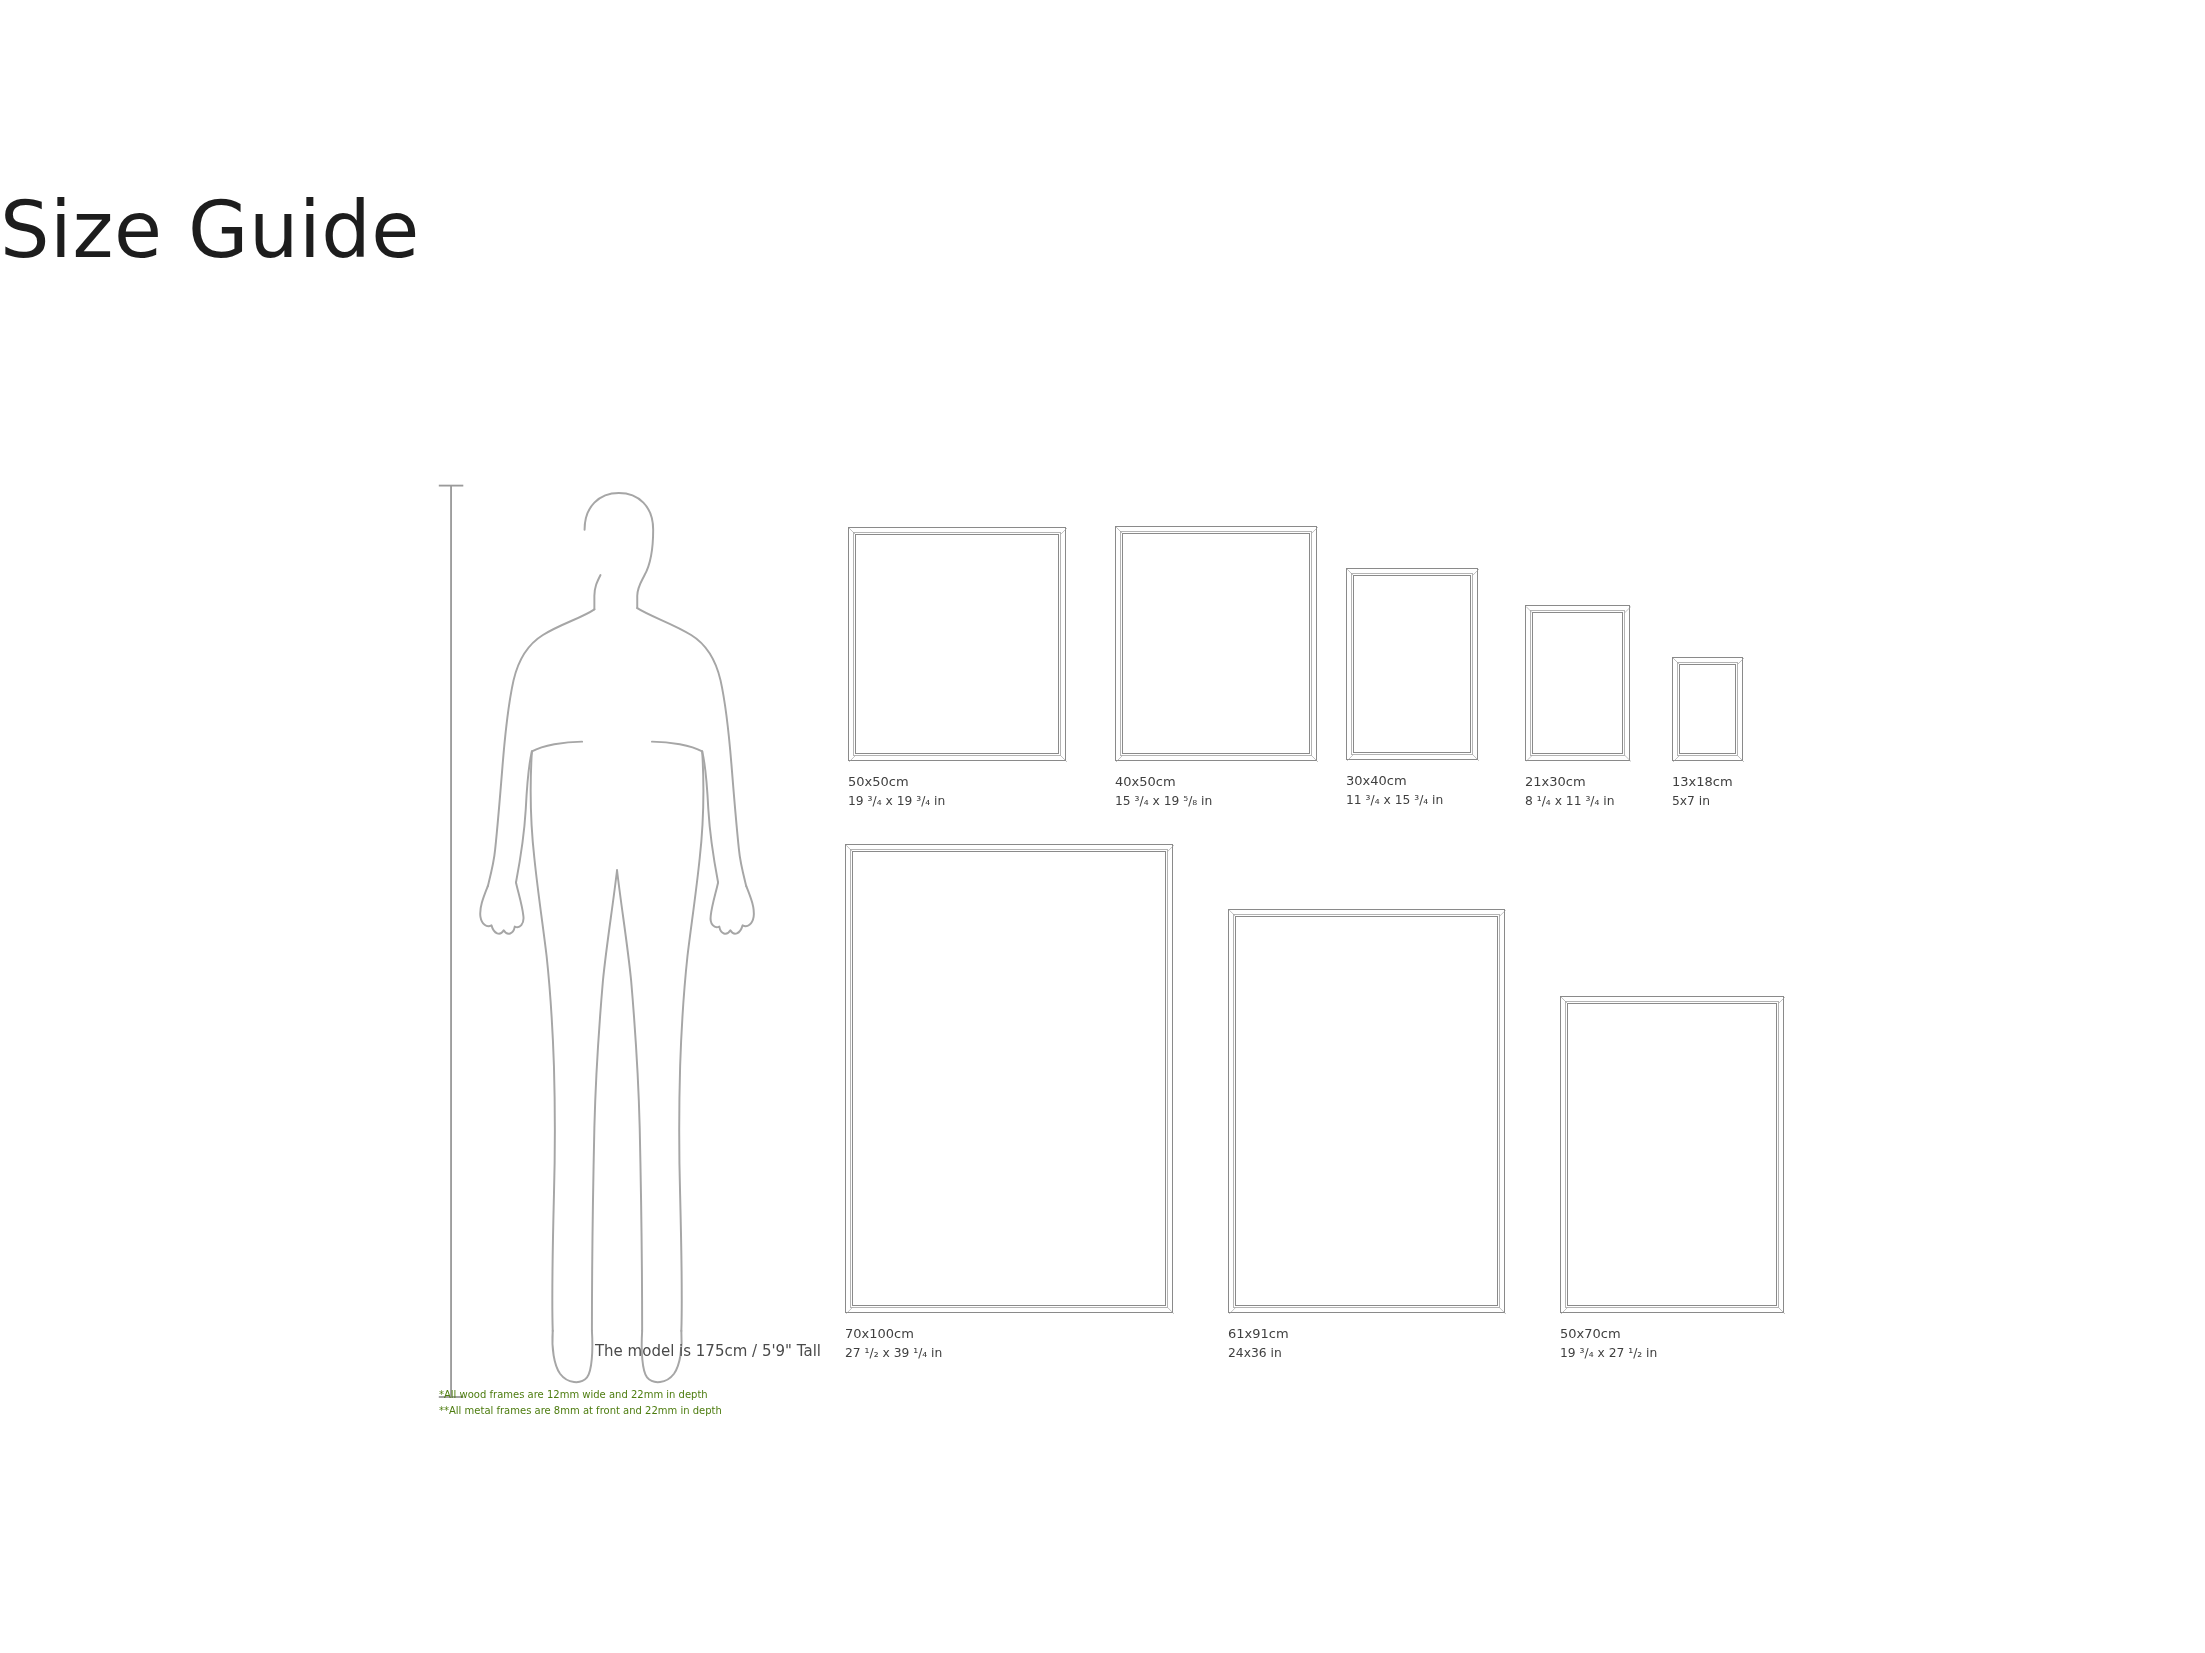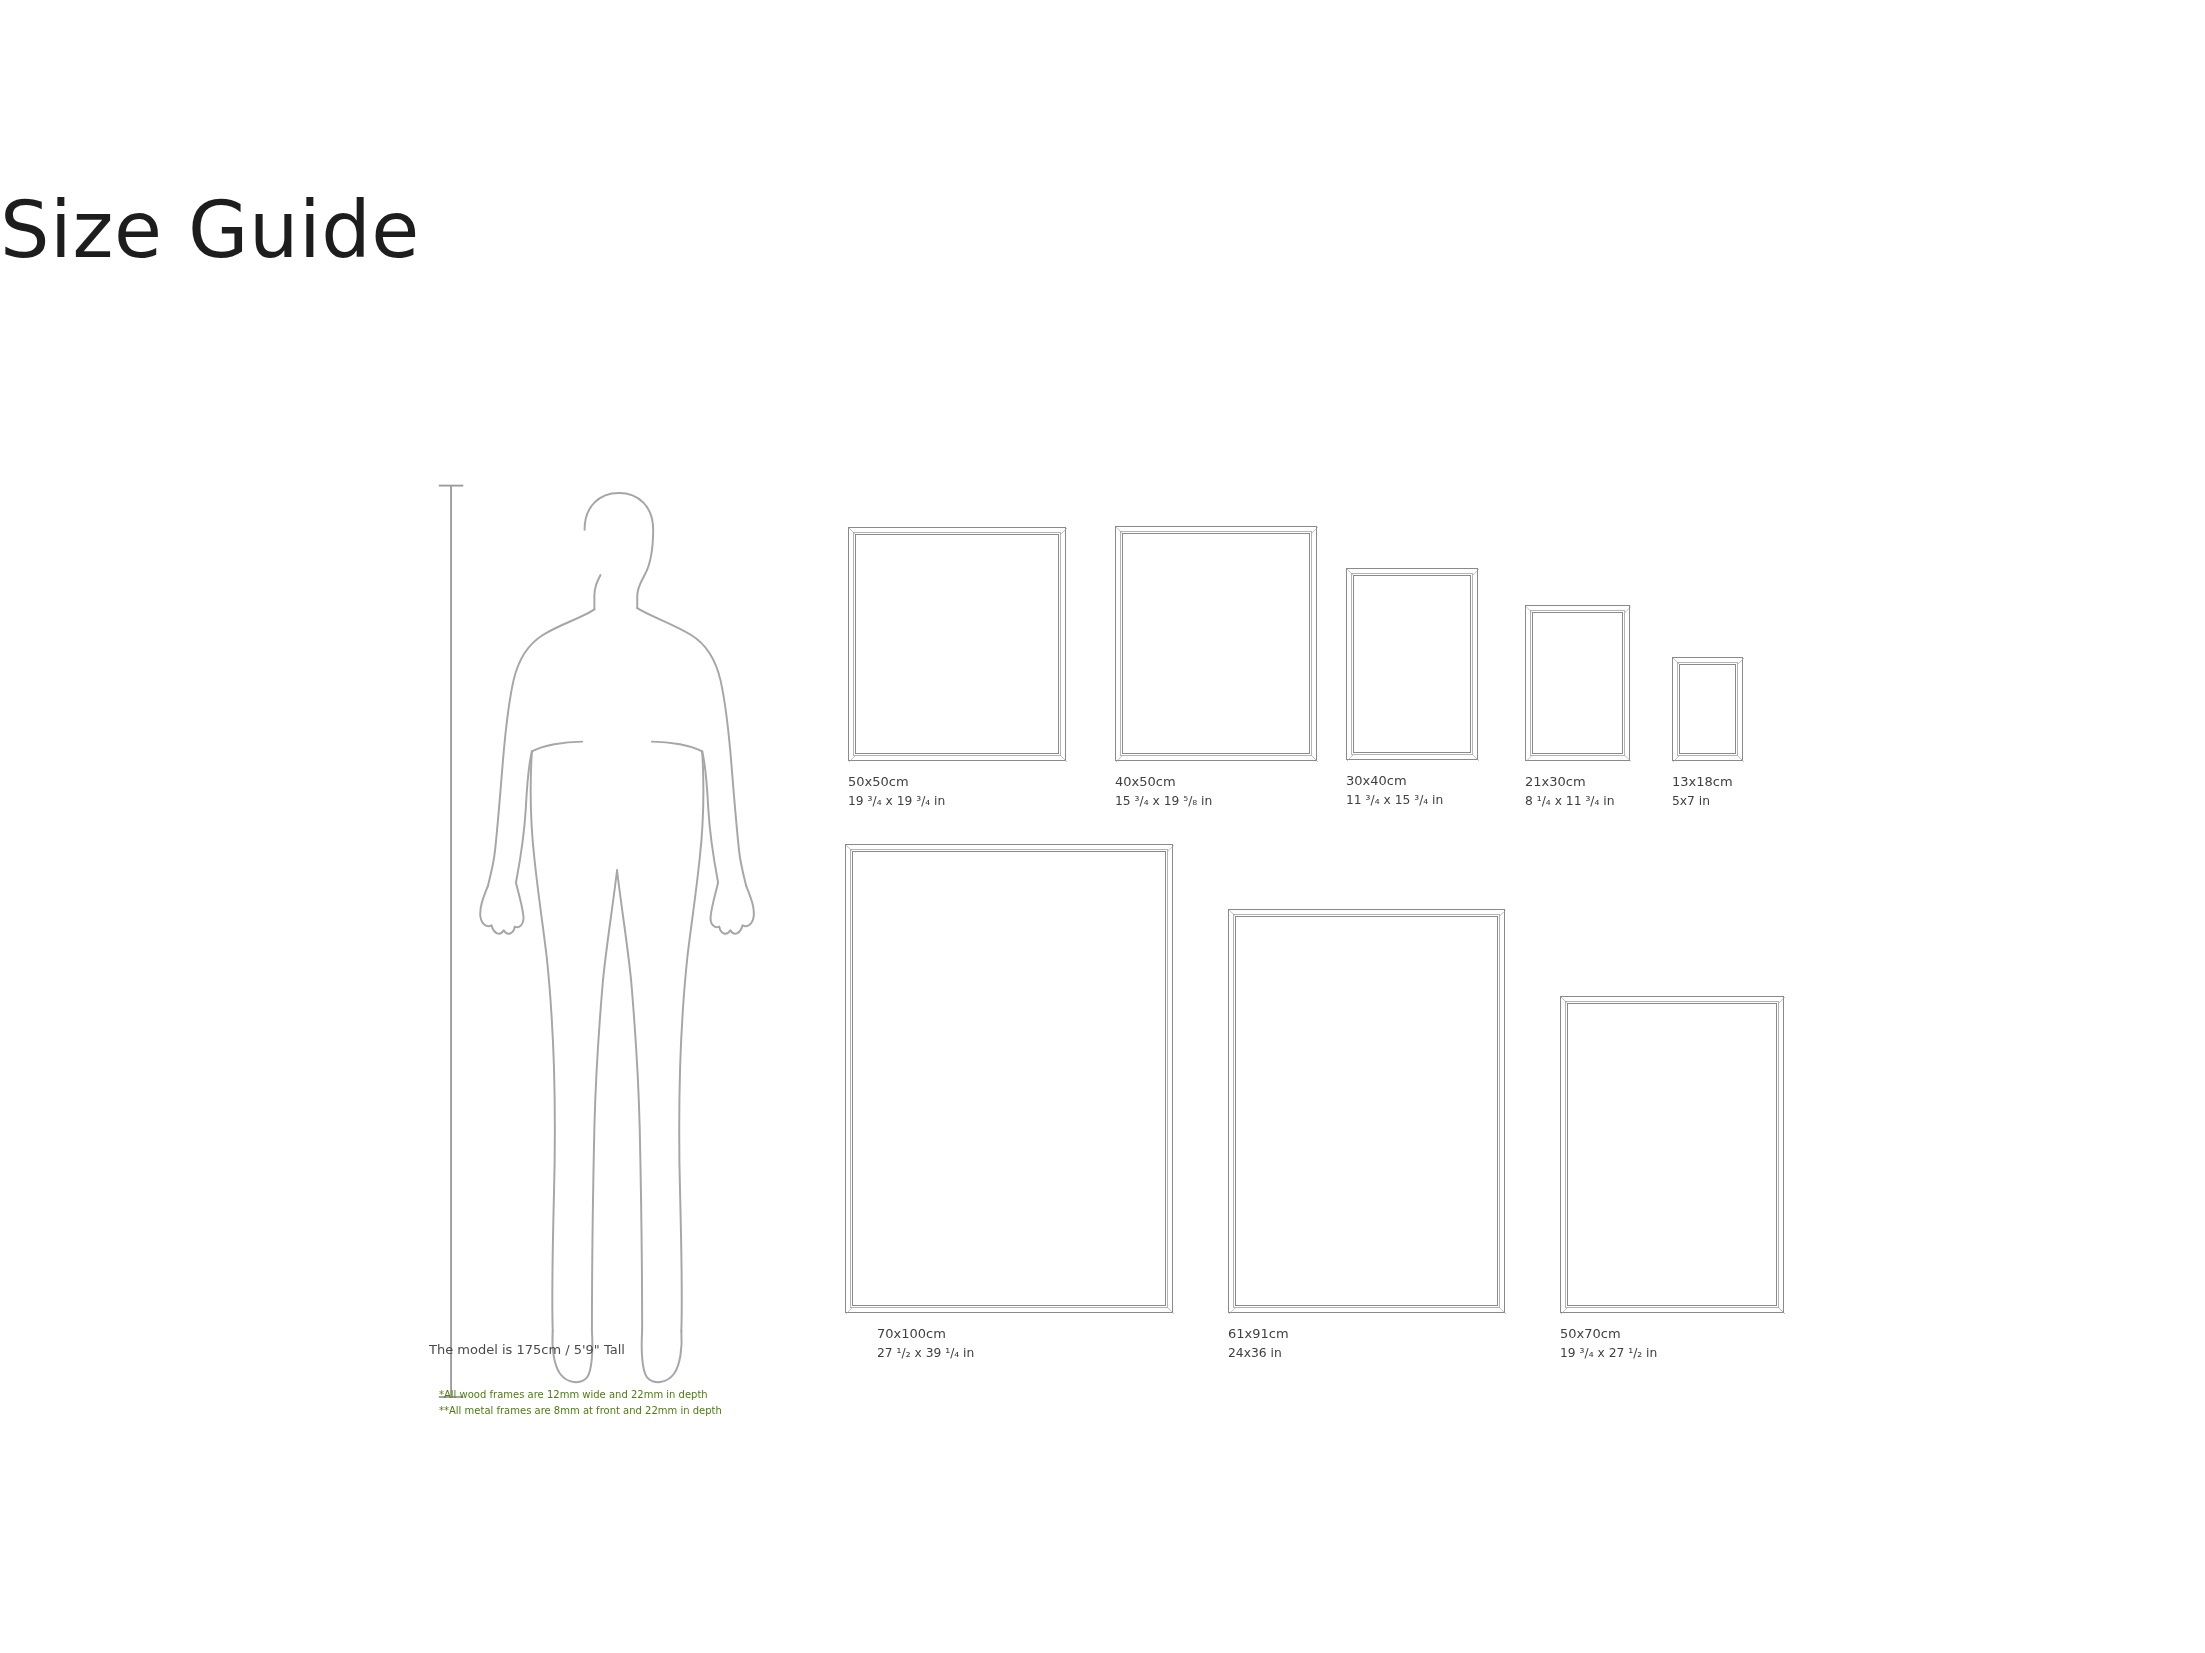--- a/index.html
+++ b/index.html
@@ -45,22 +45,22 @@
   #model-svg {
     position: absolute;
     left: 0;
     top: 0;
   }
   #model-caption {
     position: absolute;
     left: 429px;
     top: 1342px;
     width: 392px;
-    text-align: left;
-    font-size: 13px;
+    text-align: right;
+    font-size: 15px;
     color: #4a4a4a;
   }
   #notes {
     position: absolute;
     left: 439px;
     top: 1387px;
     width: 466px;
     font-size: 10px;
     color: #4d7c0f;
     line-height: 1.55;
@@ -245,21 +245,21 @@
           <line x1="116" y1="0" x2="106" y2="10" stroke="#9a9a9a" stroke-width="1"></line>
           <line x1="0" y1="170" x2="10" y2="160" stroke="#9a9a9a" stroke-width="1"></line>
           <line x1="116" y1="170" x2="106" y2="160" stroke="#9a9a9a" stroke-width="1"></line>
         </svg>
       </div>
       <div class="frame-labels" style="top: 115px;">
         <span class="cm">13x18cm</span>
         <span class="inch">5x7 in</span>
       </div>
     </div>
-    <div class="frame-item" style="left: 845px; top: 844px; width: 328px; height: 537px; padding-left: 32px;">
+    <div class="frame-item" style="left: 845px; top: 844px; width: 328px; height: 537px;">
       <div class="frame-box" style="width: 328px; height: 469px;">
         <div class="inner1"></div>
         <div class="inner2"></div>
         <svg width="328" height="469" style="position: absolute; left: 0px; top: 0px;" viewBox="0 0 536 766">
           <line x1="0" y1="0" x2="10" y2="10" stroke="#9a9a9a" stroke-width="1"></line>
           <line x1="536" y1="0" x2="526" y2="10" stroke="#9a9a9a" stroke-width="1"></line>
           <line x1="0" y1="766" x2="10" y2="756" stroke="#9a9a9a" stroke-width="1"></line>
           <line x1="536" y1="766" x2="526" y2="756" stroke="#9a9a9a" stroke-width="1"></line>
         </svg>
       </div>

